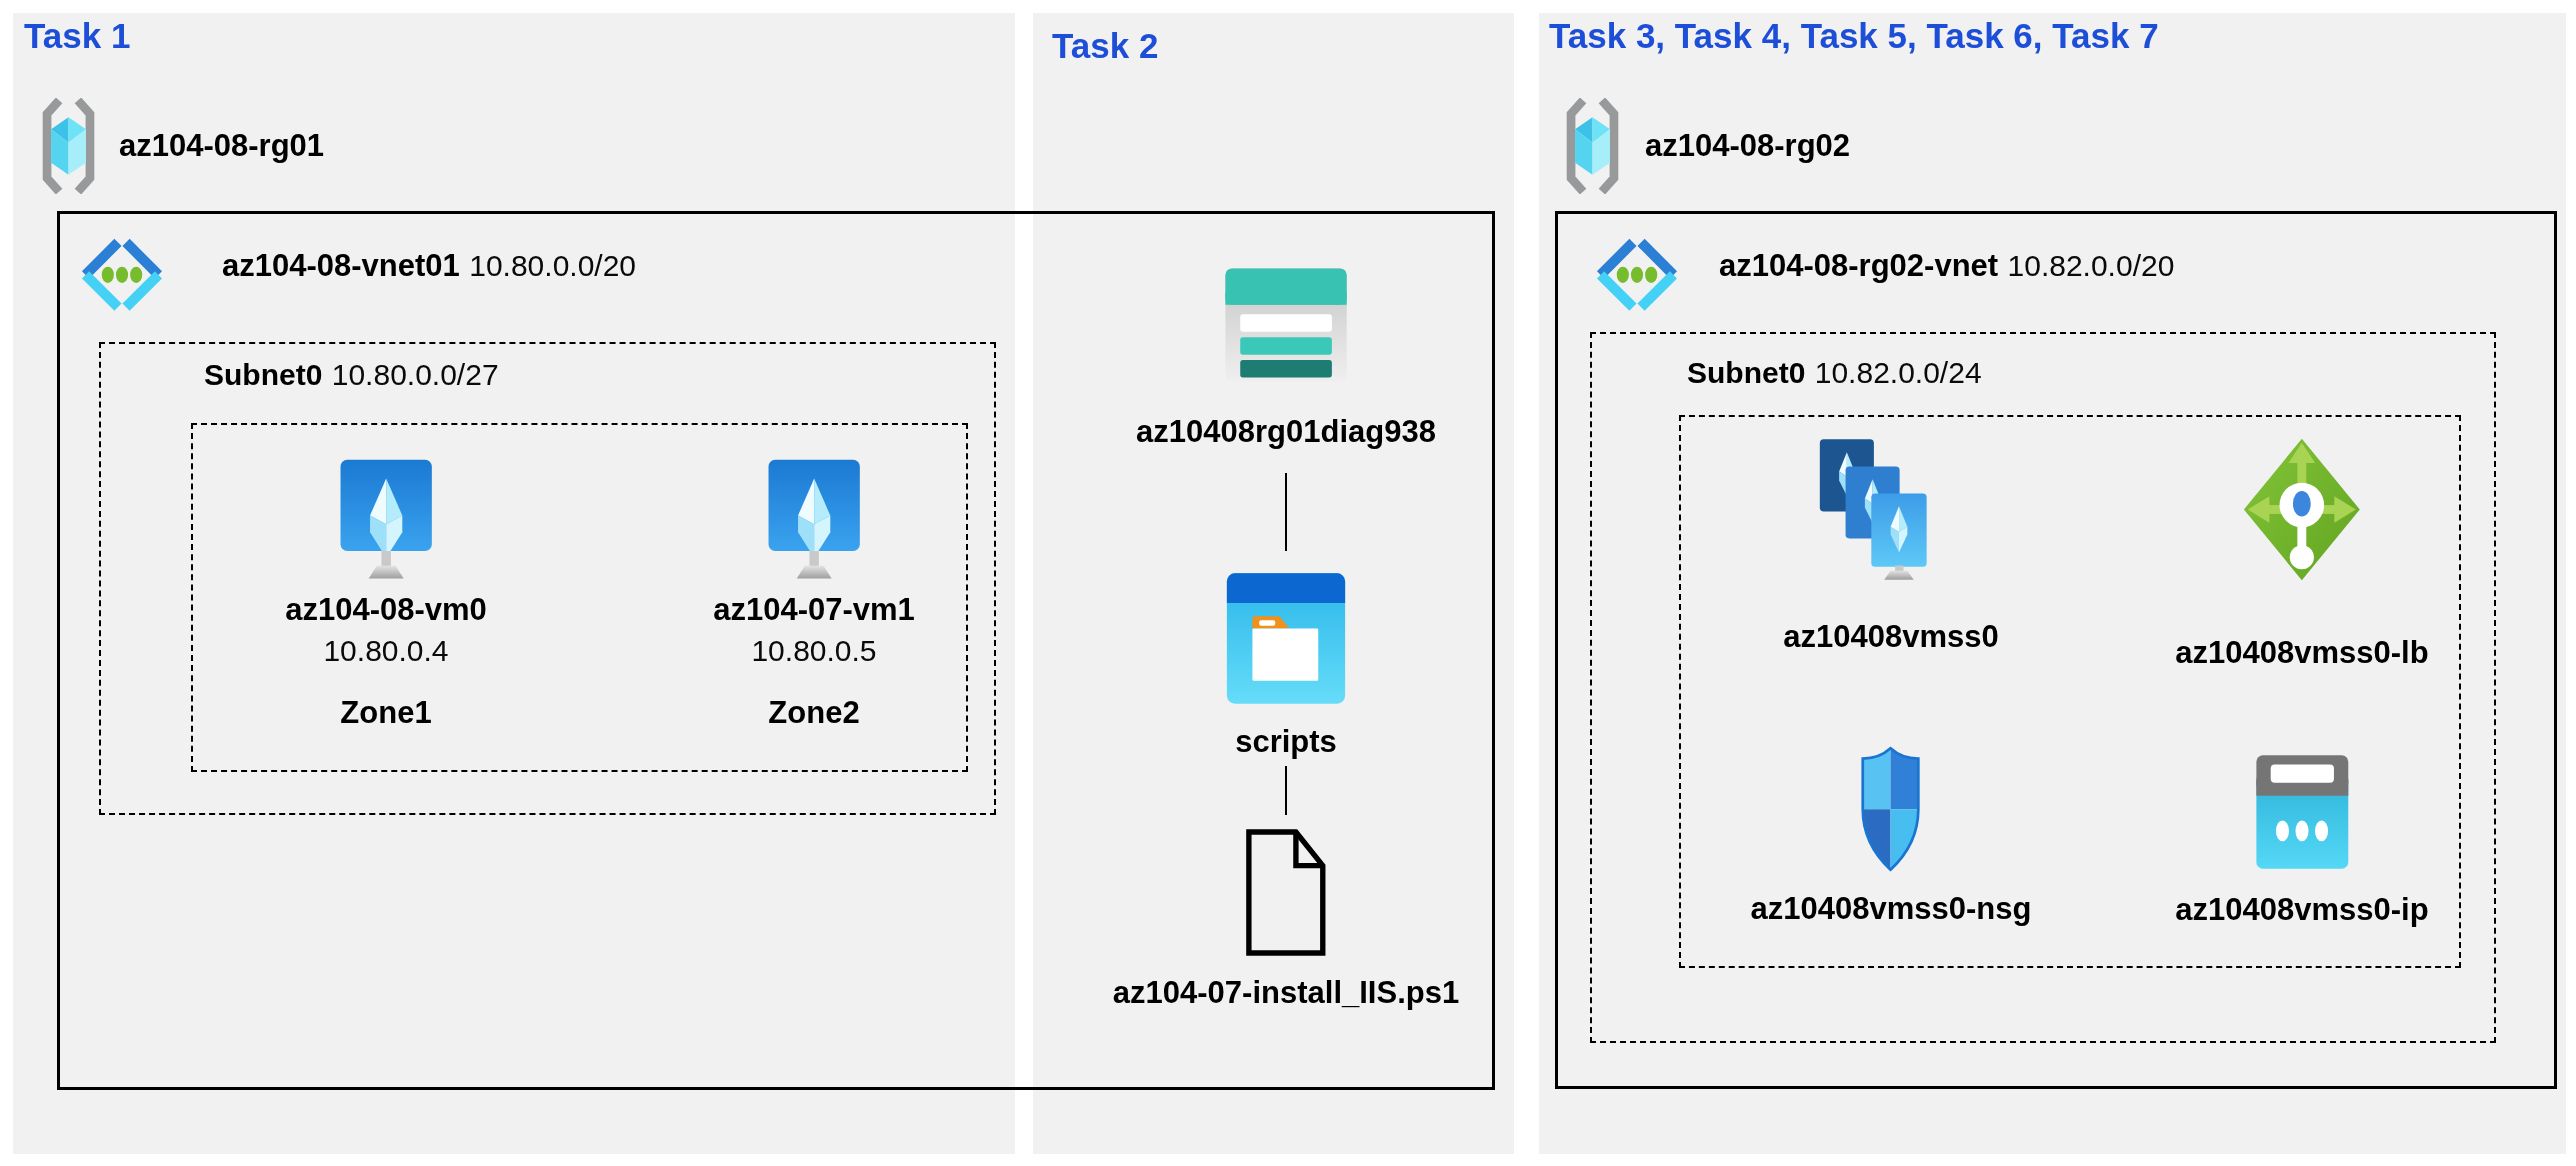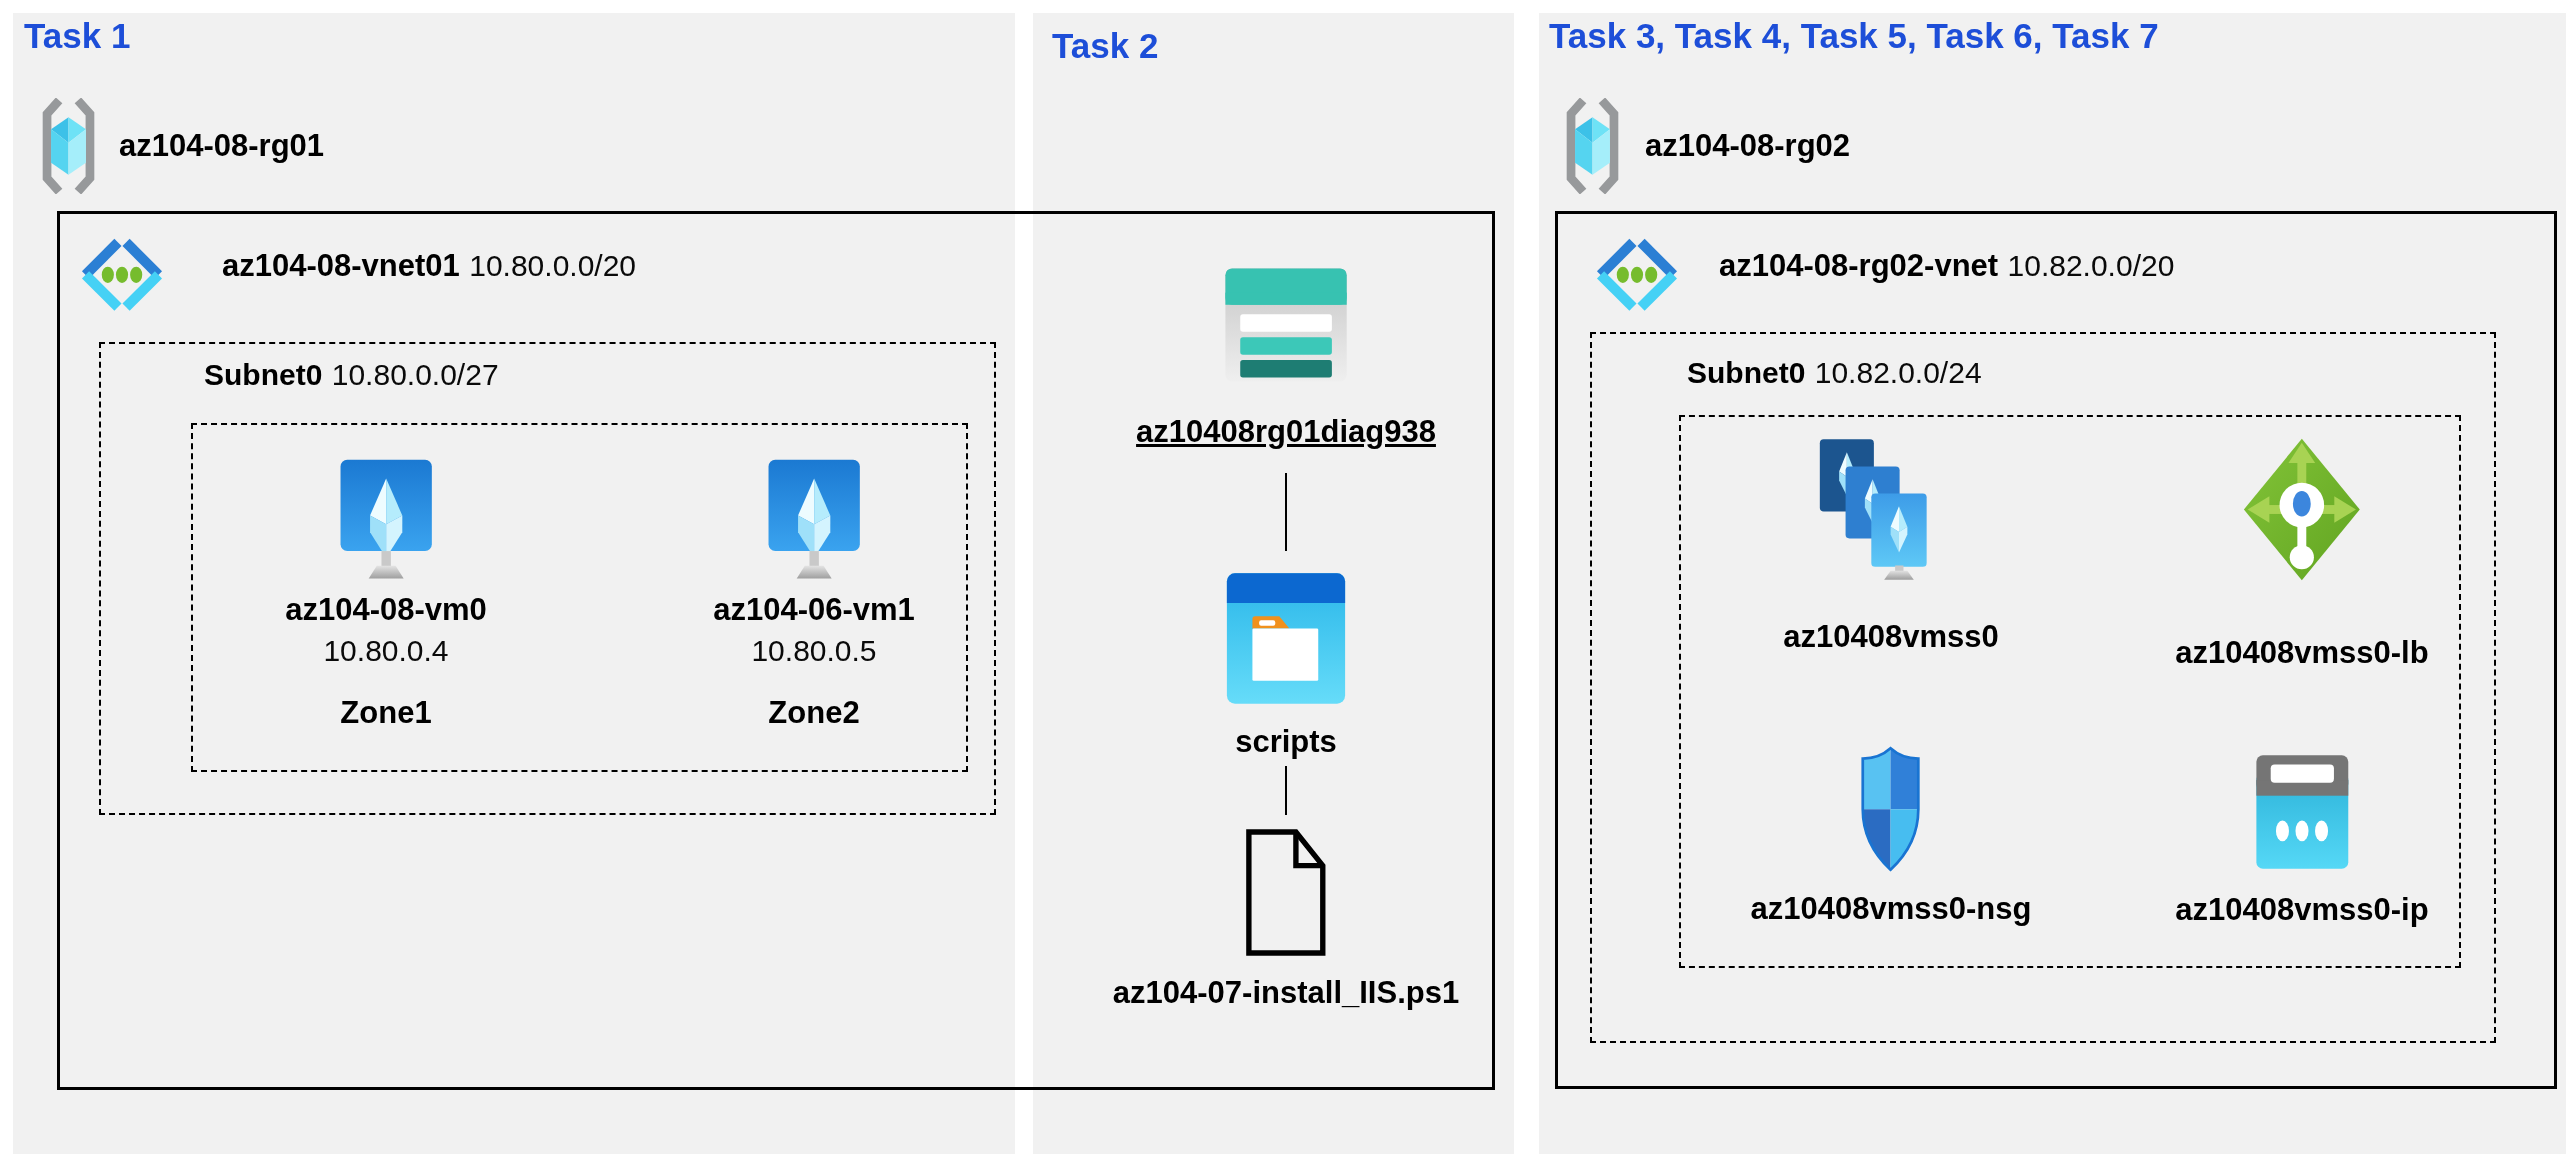--- a/index.html
+++ b/index.html
@@ -95,41 +95,41 @@
   <div class="node" style="left:814px;top:458px;">
     <svg width="94" height="123" viewBox="0 0 140 182">
       <rect x="2" y="2" width="136" height="136" rx="10" fill="url(#vmscr)"></rect>
       <polygon points="70,30 46,85 70,98" fill="#eefcff"></polygon>
       <polygon points="70,30 94,85 70,98" fill="#b5ecfc"></polygon>
       <polygon points="46,85 70,98 70,148 46,110" fill="#9fe0f9"></polygon>
       <polygon points="94,85 70,98 70,148 94,110" fill="#d4f4fe"></polygon>
       <rect x="63" y="138" width="14" height="24" fill="#c9c9c9"></rect>
       <polygon points="56,160 84,160 96,179 44,179" fill="url(#stand)"></polygon>
     </svg>
-    <div class="lbl" style="margin-top:10.8px;">az104-06-vm1</div>
+    <div class="lbl" style="margin-top:10.8px;">az104-07-vm1</div>
     <div class="lbl-reg" style="margin-top:5.4px;">10.80.0.5</div>
     <div class="lbl" style="margin-top:26px;">Zone2</div>
   </div>
 
   <div class="node" style="left:1286px;top:267px;">
     <svg width="124" height="116" viewBox="0 0 184 172">
       <defs>
         <linearGradient id="stbody" x1="0" y1="0" x2="0" y2="1">
           <stop offset="0" stop-color="#c6c6c6"></stop>
             <stop offset="1" stop-color="#efefef"></stop>
         </linearGradient>
       </defs>
       <rect x="2" y="2" width="180" height="168" rx="10" fill="url(#stbody)"></rect>
       <rect x="2" y="2" width="180" height="54" rx="10" fill="#37c2b1"></rect>
       <rect x="2" y="38" width="180" height="18" fill="#37c2b1"></rect>
       <rect x="24" y="70" width="136" height="26" rx="4" fill="#ffffff"></rect>
       <rect x="24" y="104" width="136" height="26" rx="4" fill="#3cc8b8"></rect>
       <rect x="24" y="138" width="136" height="26" rx="4" fill="#1e7d73"></rect>
     </svg>
-    <div class="lbl" style="margin-top:31px;text-decoration:underline;">az10408rg01diag938</div>
+    <div class="lbl" style="margin-top:31px;">az10408rg01diag938</div>
   </div>
 
   <div class="connector" style="left:1286px;top:473px;height:78px;"></div>
 
   <div class="node" style="left:1286px;top:572px;">
     <svg width="121" height="133" viewBox="0 0 180 198">
       <defs>
         <linearGradient id="fldbody" x1="0" y1="0" x2="0" y2="1">
           <stop offset="0" stop-color="#29b6e9"></stop>
             <stop offset="1" stop-color="#66dcf9"></stop>

